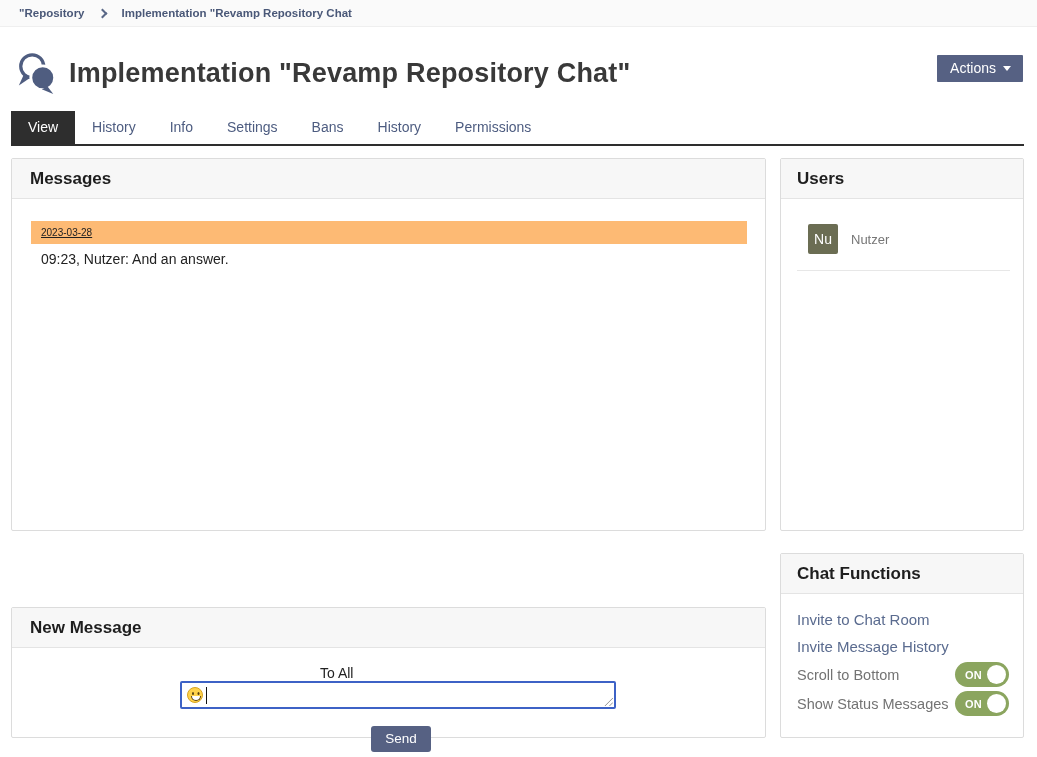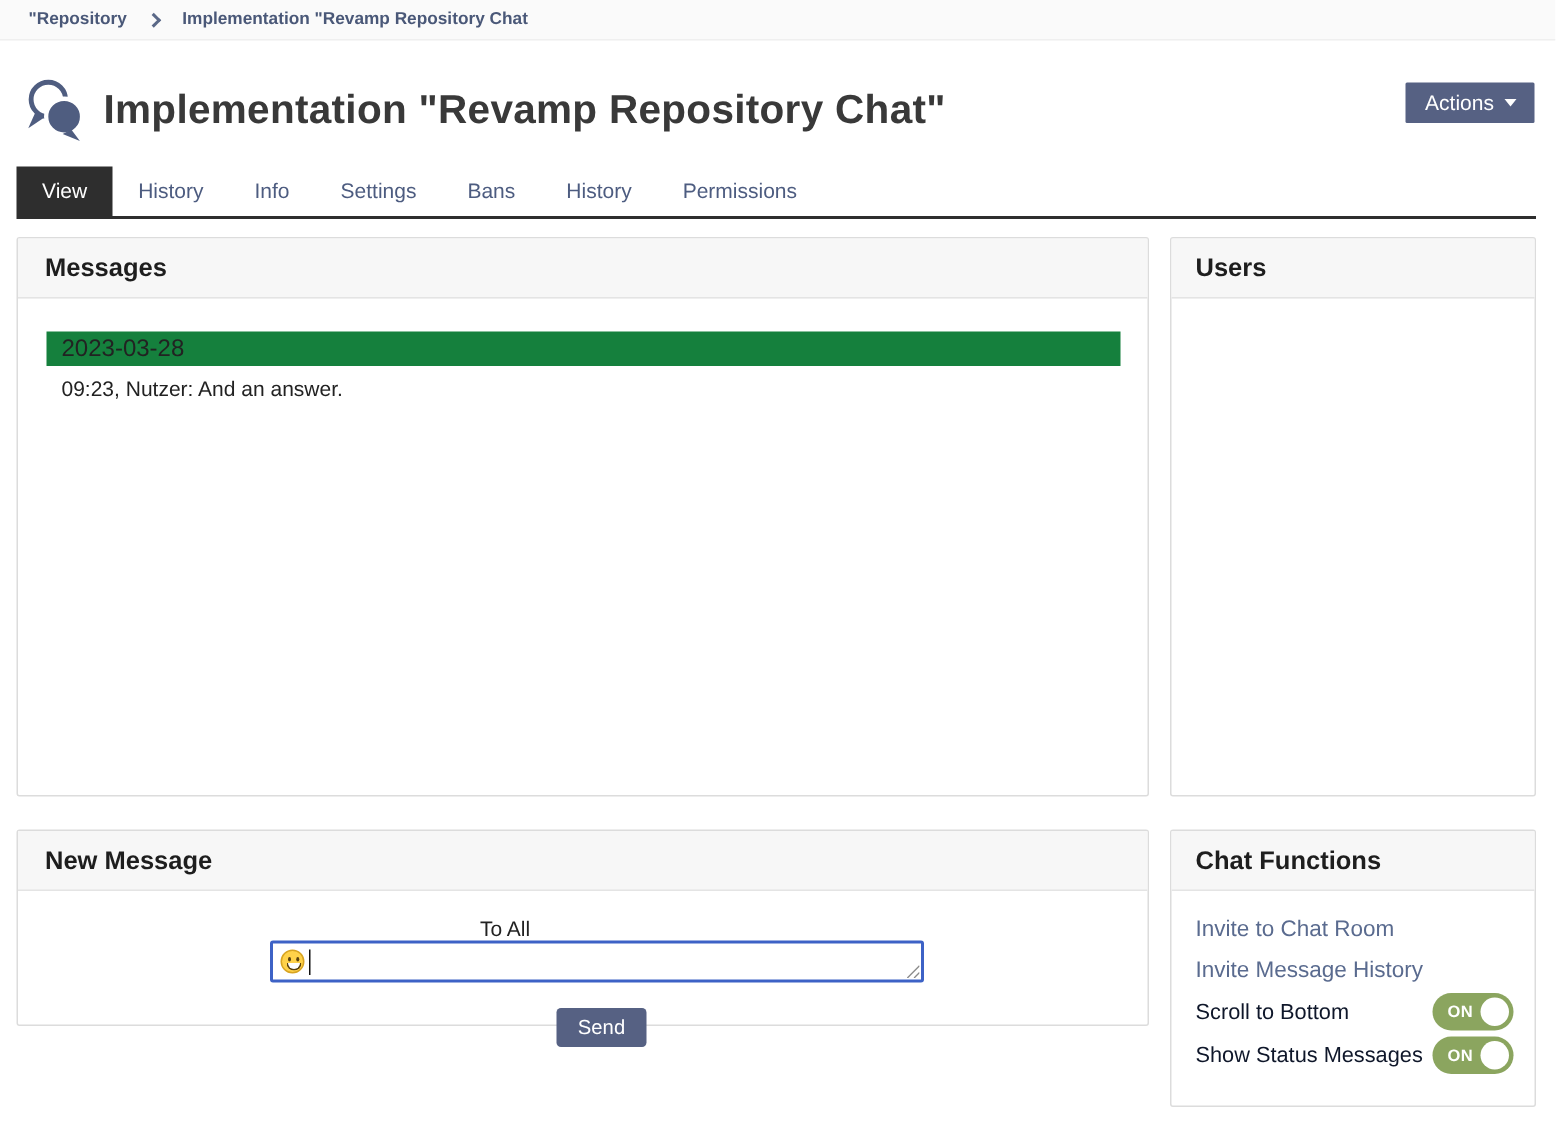--- a/index.html
+++ b/index.html
@@ -23,33 +23,33 @@
   .caret-down { width: 0; height: 0; border-left: 4px solid transparent; border-right: 4px solid transparent;
     border-top: 5px solid #fff; display: inline-block; }
 
   
   .tabs { display: flex; margin: 16px 13px 0 11px; border-bottom: 2px solid #2e2e2e; }
   .tab { font-size: 14px; color: #4d5c80; padding: 8px 17px 9px 17px; cursor: pointer; white-space: nowrap; }
   .tab.active { background: #2e2e2e; color: #fff; }
 
   
   .content { display: flex; gap: 14px; padding: 12px 13px 0 11px; }
-  .col-left  { width: 755px; display: flex; flex-direction: column; gap: 22px; }
+  .col-left  { width: 755px; display: flex; flex-direction: column; gap: 22px; justify-content: space-between; }
   .col-right { width: 244px; display: flex; flex-direction: column; gap: 22px; }
 
   .panel { border: 1px solid #dcdcdc; border-radius: 2px; background: #fff; }
   .panel-header { background: #f7f7f7; border-bottom: 1px solid #e4e4e4;
     padding: 10px 18px 9px 18px; font-size: 17px; font-weight: 700; color: #1e1e1e; }
   .col-right .panel-header { padding-left: 16px; }
 
   
   .messages-panel { height: 373px; }
   .messages-body { padding: 22px 18px 0 19px; }
-  .date-row { background: #15803d; height: 23px; line-height: 23px; padding-left: 10px;
-    font-size: 16px; color: #222; margin-bottom: 3px; }
+  .date-row { background: #fdba74; height: 23px; line-height: 23px; padding-left: 10px;
+    font-size: 10px; color: #222; margin-bottom: 3px; text-decoration: underline; }
   .msg-line { line-height: 25px; padding-left: 10px; font-size: 14px; color: #222; }
 
   
   .users-panel { height: 373px; }
   .users-body { padding: 25px 13px 0 16px; }
   .user-row { display: flex; align-items: center; gap: 13px; padding: 0 0 16px 11px;
     border-bottom: 1px solid #e7e7e7; }
   .avatar { width: 30px; height: 30px; background: #6b6d53; color: #fff; border-radius: 2px;
     display: flex; align-items: center; justify-content: center; font-size: 14px; }
   .user-name { font-size: 13px; color: #767676; }
@@ -69,21 +69,21 @@
   .text-cursor { width: 1px; height: 17px; background: #111; margin-left: 3px; }
   .resize-handle { position: absolute; right: 1px; bottom: 1px; width: 9px; height: 9px; cursor: nwse-resize; }
   .send-btn { background: #566183; color: #fff; border: none; border-radius: 3px; font-size: 13.5px;
     padding: 5px 14px 6px 14px; margin-left: 6px; font-family: inherit; cursor: pointer; margin-top: 17px; }
 
   
   .chatfn-panel { height: 185px; }
   .chatfn-body { padding: 12px 14px 0 16px; }
   .fn-link { display: block; font-size: 15px; color: #5a6b8f; line-height: 27px; cursor: pointer; text-decoration: none; }
   .fn-toggle-row { display: flex; align-items: center; justify-content: space-between; height: 29px; }
-  .fn-toggle-label { font-size: 14.5px; color: #0f172a; }
+  .fn-toggle-label { font-size: 14.5px; color: #737373; }
   .toggle { width: 54px; height: 25px; border-radius: 13px; background: #8ba55f; position: relative;
     cursor: pointer; flex: 0 0 auto; }
   .toggle .on-text { position: absolute; left: 10px; top: 50%; transform: translateY(-50%);
     color: #fff; font-size: 11px; font-weight: 700; letter-spacing: .3px; }
   .toggle .knob { position: absolute; right: 3px; top: 3px; width: 19px; height: 19px;
     background: #fff; border-radius: 50%; }
 </style>
 </head>
 <body>
 
@@ -143,20 +143,26 @@
         </div>
         <button class="send-btn">Send</button>
       </div>
     </section>
   </div>
 
   <div class="col-right">
 
     <section class="panel users-panel">
       <div class="panel-header">Users</div>
+      <div class="users-body">
+        <div class="user-row">
+          <div class="avatar">Nu</div>
+          <div class="user-name">Nutzer</div>
+        </div>
+      </div>
     </section>
 
     <section class="panel chatfn-panel">
       <div class="panel-header">Chat Functions</div>
       <div class="chatfn-body">
         <a class="fn-link">Invite to Chat Room</a>
         <a class="fn-link">Invite Message History</a>
         <div class="fn-toggle-row">
           <span class="fn-toggle-label">Scroll to Bottom</span>
           <span class="toggle">

